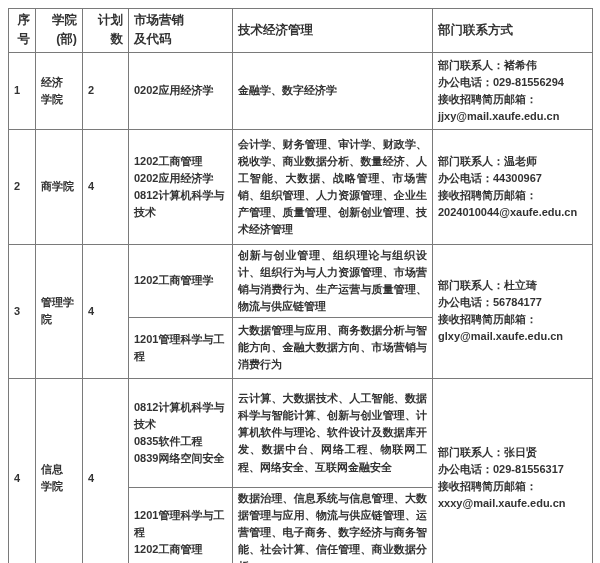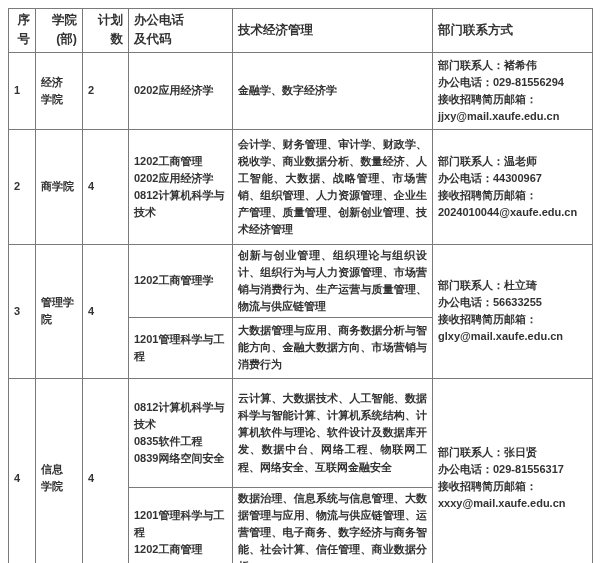--- a/index.html
+++ b/index.html
@@ -61,21 +61,21 @@
       <col class="c4">
       <col class="c5">
       <col class="c6">
   </colgroup>
   <thead>
     <tr class="h-head">
       <th class="center">序号</th>
       <th class="center">学院
 (部)</th>
       <th class="center">计划数</th>
-      <th>办公电话
+      <th>市场营销
 及代码</th>
       <th>技术经济管理</th>
       <th>部门联系方式</th>
     </tr>
   </thead>
   <tbody>
 
     <tr class="h-r1">
       <td>1</td>
       <td class="pre">经济
@@ -104,38 +104,38 @@
     </tr>
 
     <tr class="h-r3a">
       <td rowspan="2">3</td>
       <td rowspan="2" class="pre">管理学
 院</td>
       <td rowspan="2">4</td>
       <td class="pre">1202工商管理学</td>
       <td class="justify">创新与创业管理、组织理论与组织设计、组织行为与人力资源管理、市场营销与消费行为、生产运营与质量管理、物流与供应链管理</td>
       <td rowspan="2" class="pre">部门联系人：杜立琦
-办公电话：56633255
+办公电话：56784177
 接收招聘简历邮箱：
 glxy@mail.xaufe.edu.cn</td>
     </tr>
     <tr class="h-r3b">
       <td class="pre">1201管理科学与工程</td>
       <td class="justify">大数据管理与应用、商务数据分析与智能方向、金融大数据方向、市场营销与消费行为</td>
     </tr>
 
     <tr class="h-r4a">
       <td rowspan="2">4</td>
       <td rowspan="2" class="pre">信息
 学院</td>
       <td rowspan="2">4</td>
       <td class="pre">0812计算机科学与技术
 0835软件工程
 0839网络空间安全</td>
-      <td class="justify">云计算、大数据技术、人工智能、数据科学与智能计算、计算机系统结构、计算机软件与理论、软件设计及数据库开发、数据中台、网络工程、物联网工程、网络安全、互联网金融安全</td>
+      <td class="justify">云计算、大数据技术、人工智能、数据科学与智能计算、创新与创业管理、计算机软件与理论、软件设计及数据库开发、数据中台、网络工程、物联网工程、网络安全、互联网金融安全</td>
       <td rowspan="2" class="pre">部门联系人：张日贤
 办公电话：029-81556317
 接收招聘简历邮箱：
 xxxy@mail.xaufe.edu.cn</td>
     </tr>
     <tr class="h-r4b">
       <td class="pre">1201管理科学与工程
 1202工商管理</td>
       <td class="justify">数据治理、信息系统与信息管理、大数据管理与应用、物流与供应链管理、运营管理、电子商务、数字经济与商务智能、社会计算、信任管理、商业数据分析</td>
     </tr>

